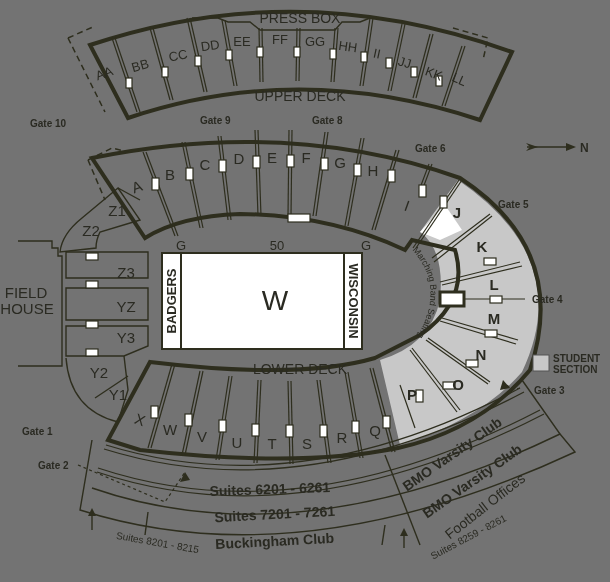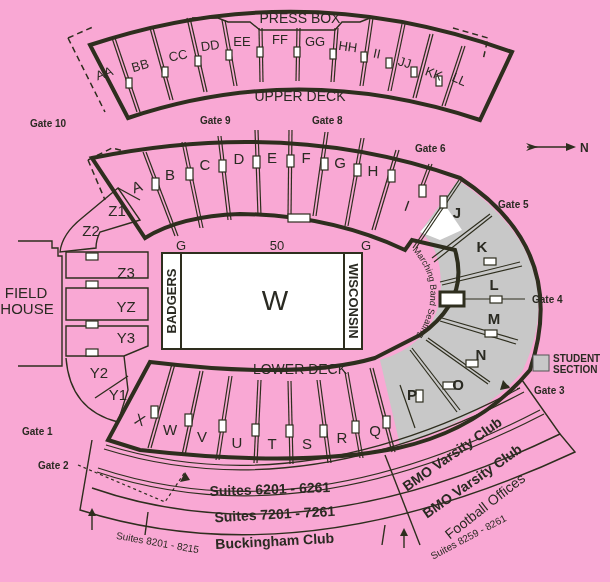--- a/index.html
+++ b/index.html
@@ -1,16 +1,16 @@
 <!DOCTYPE html>
 <html><head>
 <meta charset="utf-8">
 <style>
   html, body { margin:0; padding:0; background:#ffffff; }
-  #stage { position:relative; width:610px; height:582px; overflow:hidden; background:#f9a8d4; }
+  #stage { position:relative; width:610px; height:582px; overflow:hidden; background:#737373; }
   svg { position:absolute; left:0; top:0; }
   .lbl { font-family:"Liberation Sans", sans-serif; fill:#2a2a22; font-weight:bold; }
   .thin { font-family:"Liberation Sans", sans-serif; fill:#2a2a22; }
   .wall { fill:none; stroke:#2e2e1e; stroke-width:4; }
   .line { fill:none; stroke:#2e2e1e; stroke-width:1.4; }
   .dbl { fill:none; stroke:#2e2e1e; stroke-width:1.2; }
   .dash { fill:none; stroke:#2e2e1e; stroke-width:1.5; stroke-dasharray:6 4; }
   .dot { fill:none; stroke:#2e2e1e; stroke-width:1.2; stroke-dasharray:3 3; }
   .port { fill:#fff; stroke:#2e2e1e; stroke-width:1.2; }
 </style>

